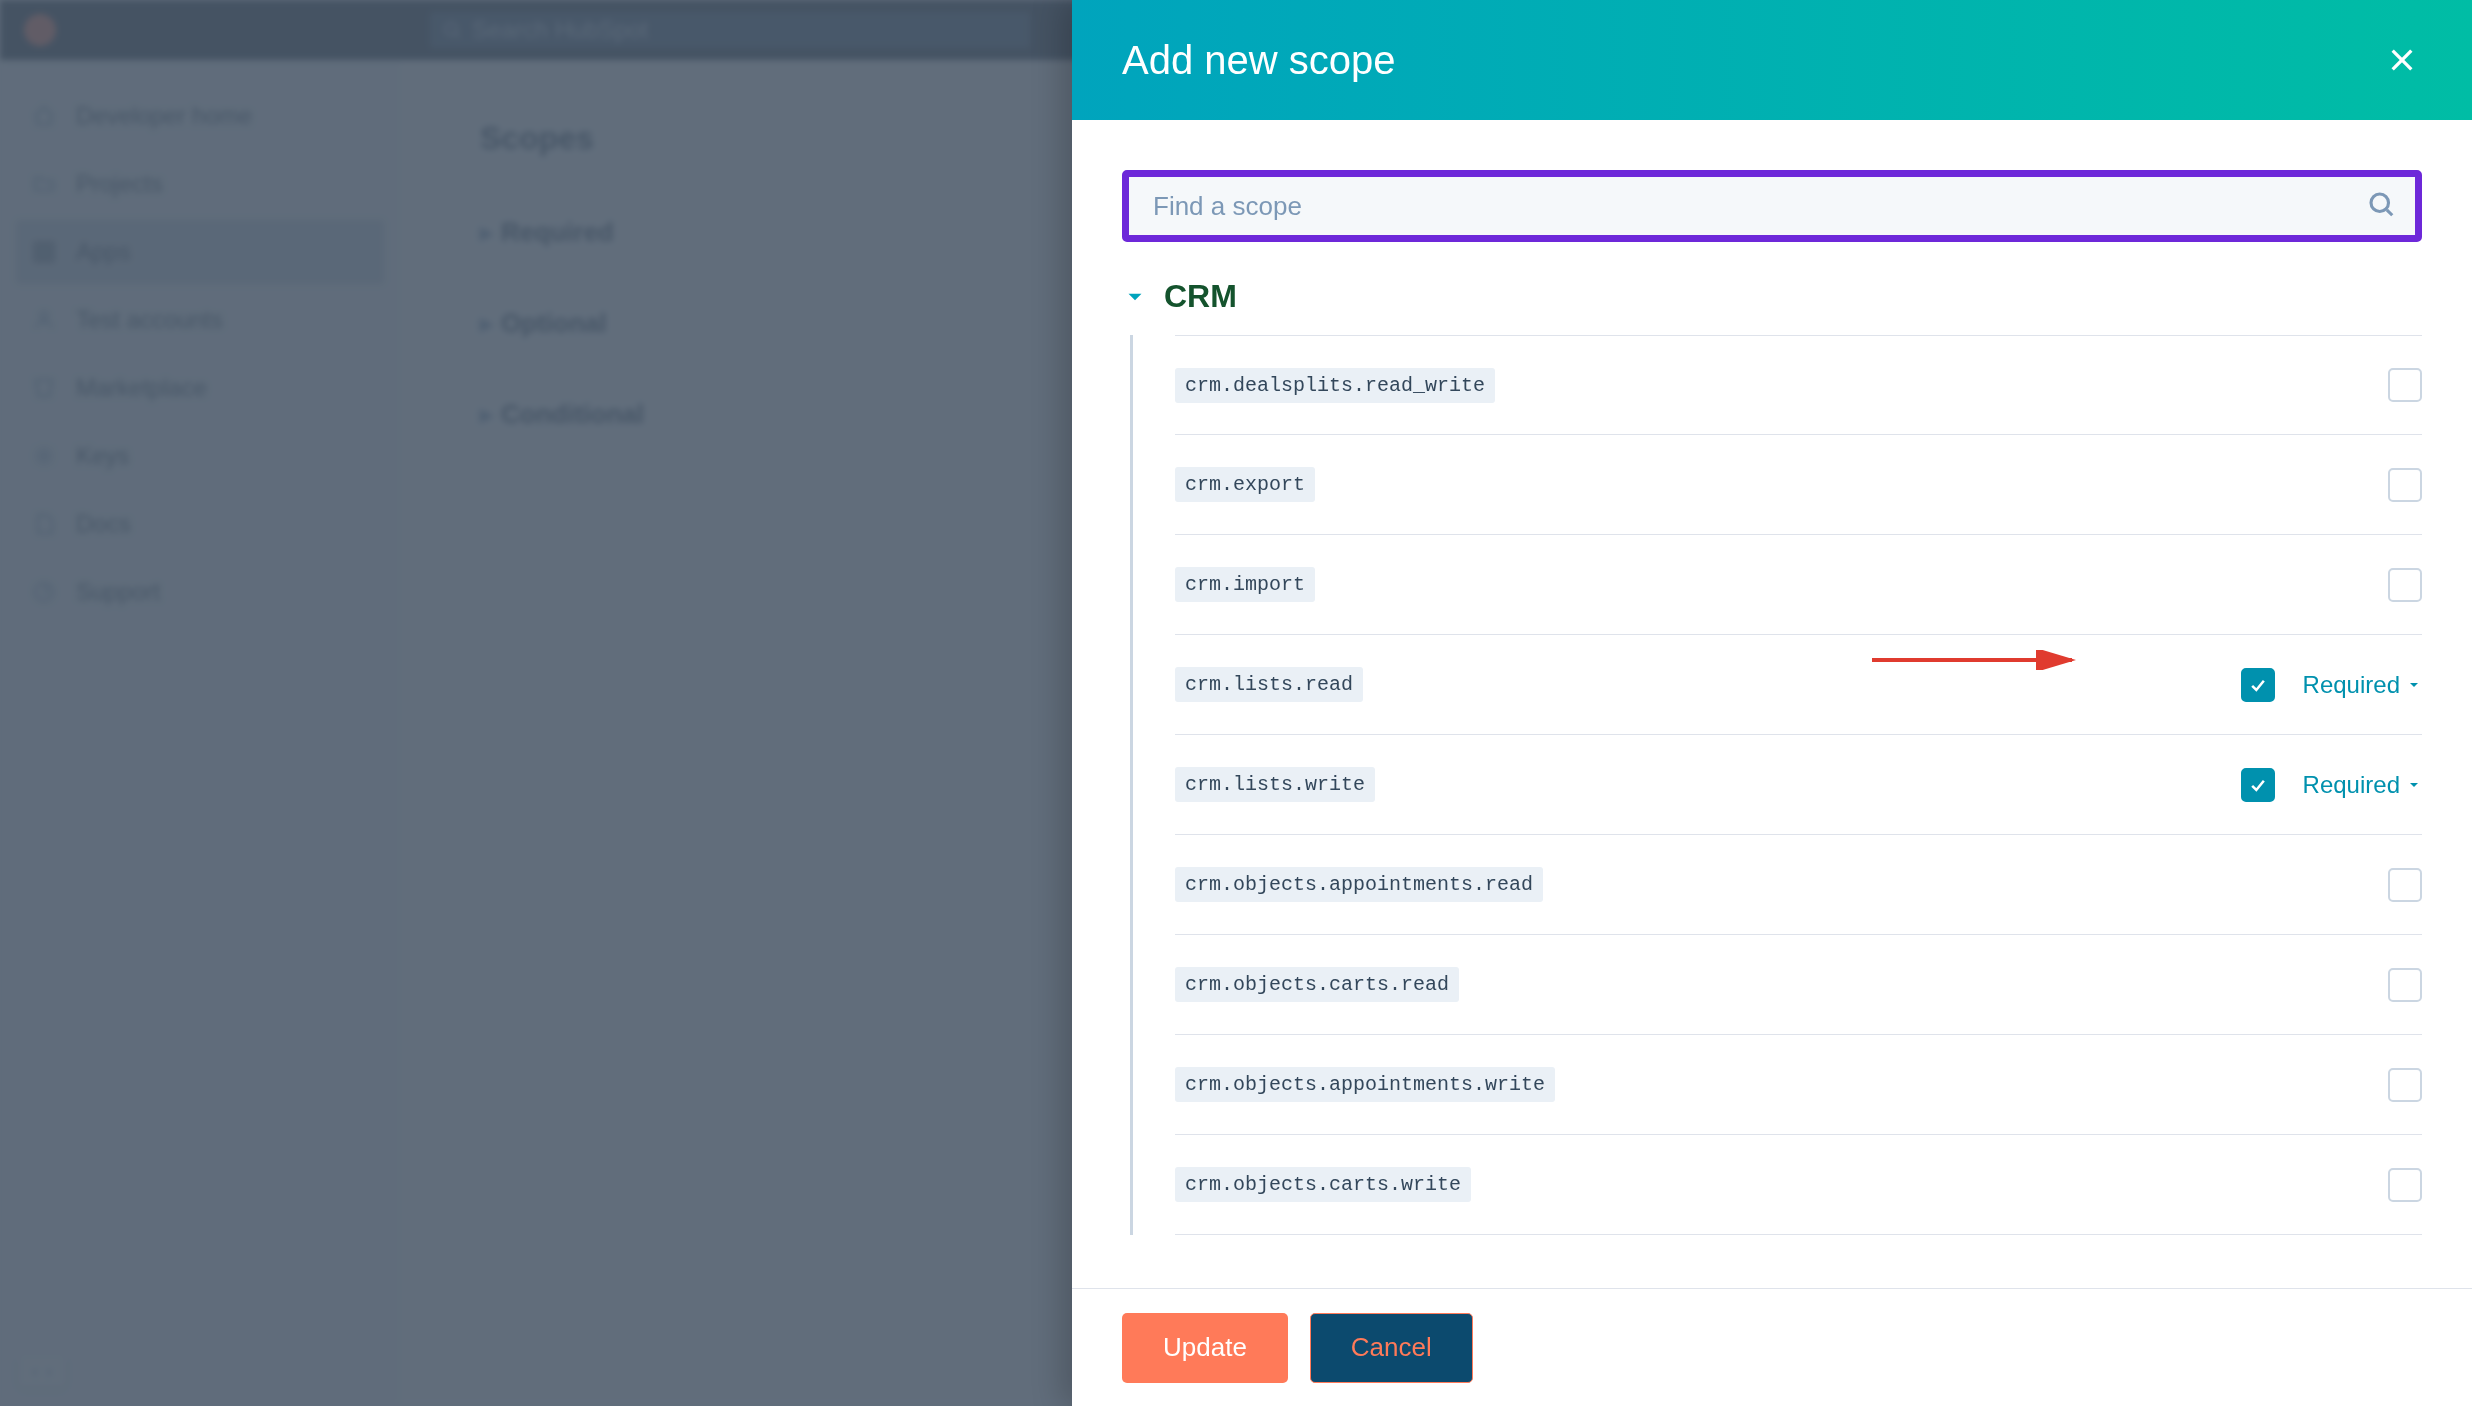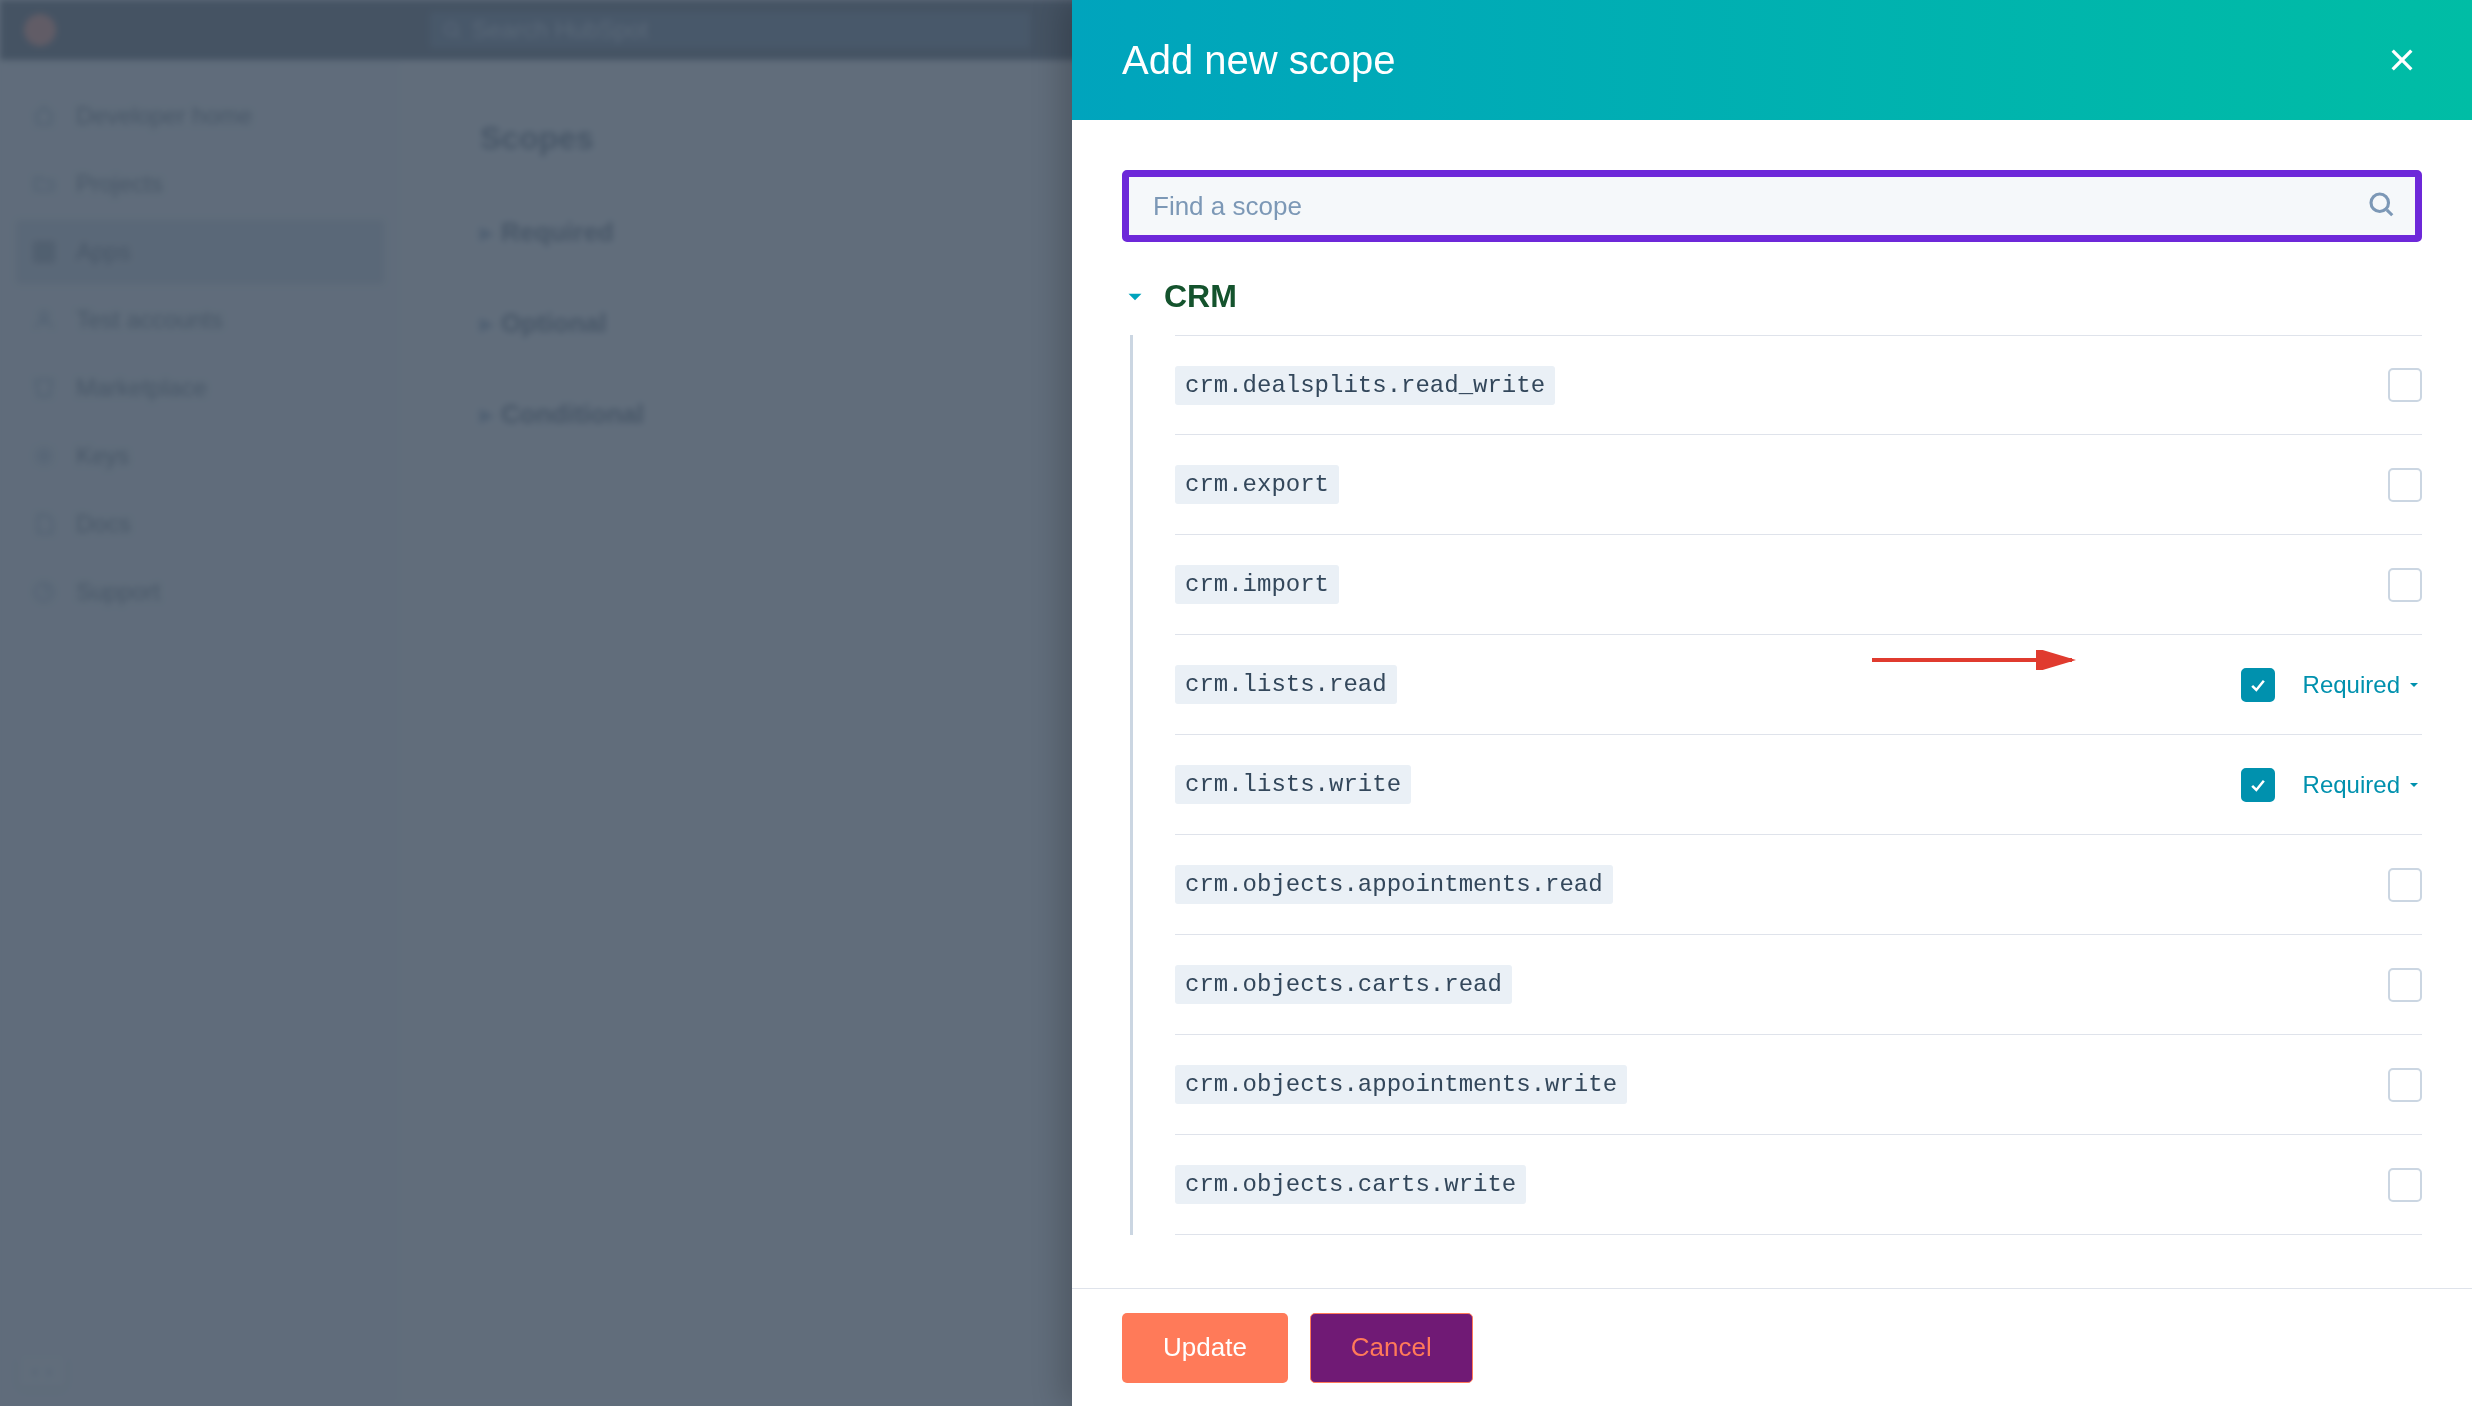--- a/index.html
+++ b/index.html
@@ -202,21 +202,21 @@
       justify-content: space-between;
       height: 100px;
       border-bottom: 1px solid #dfe3eb;
     }
     .scope-row:first-child { border-top: 1px solid #dfe3eb; }
     .scope-name {
       background: #eaf0f6;
       padding: 6px 10px;
       border-radius: 3px;
       font-family: 'SFMono-Regular', Consolas, 'Liberation Mono', Menlo, monospace;
-      font-size: 24px;
+      font-size: 20px;
       color: #33475b;
     }
     .scope-right {
       display: flex;
       align-items: center;
       gap: 28px;
     }
     .cbox {
       width: 34px; height: 34px;
       border: 2px solid #cbd6e2;
@@ -267,21 +267,21 @@
       cursor: pointer;
       display: flex;
       align-items: center;
       border: 1px solid transparent;
     }
     .btn-primary {
       background: #ff7a59;
       color: #fff;
     }
     .btn-secondary {
-      background: #701a75;
+      background: #0c4a6e;
       color: #ff7a59;
       border: 1px solid #ff7a59;
     }
     
     
     .modal-body::-webkit-scrollbar { width: 14px; }
     .modal-body::-webkit-scrollbar-thumb { background: #cbd6e2; border-radius: 7px; }
     
     .bottom-pagination {
       position: absolute;

